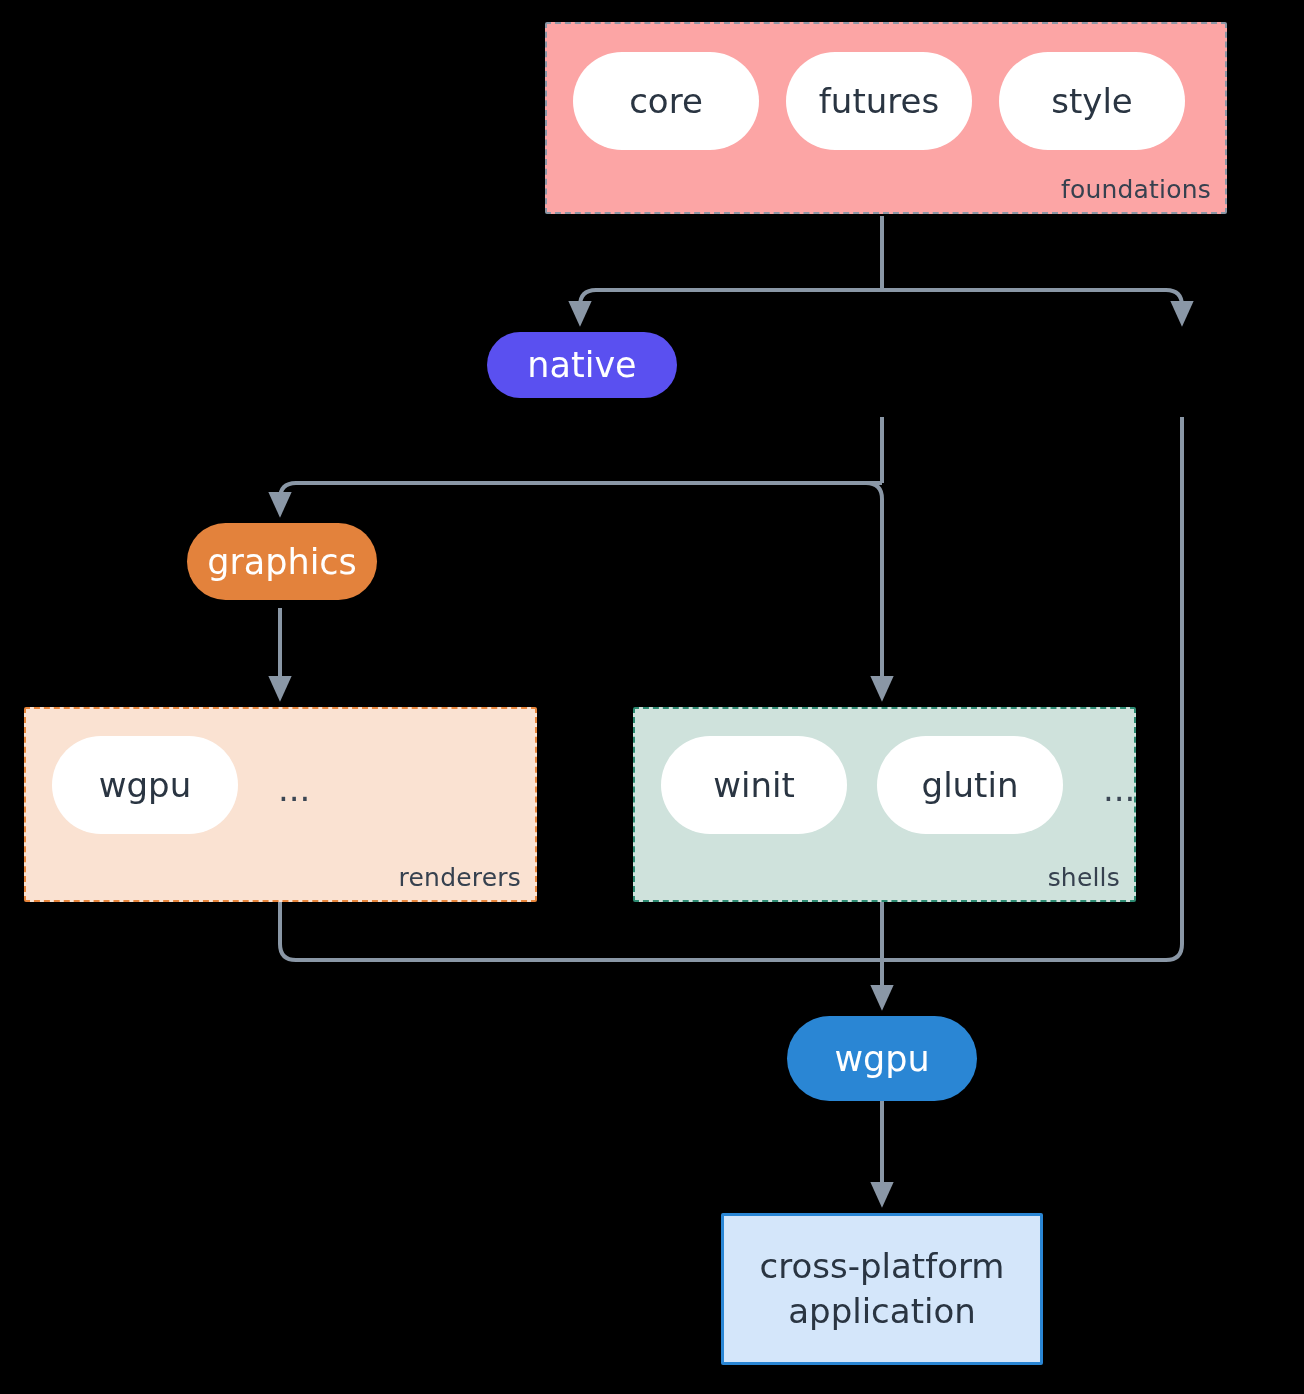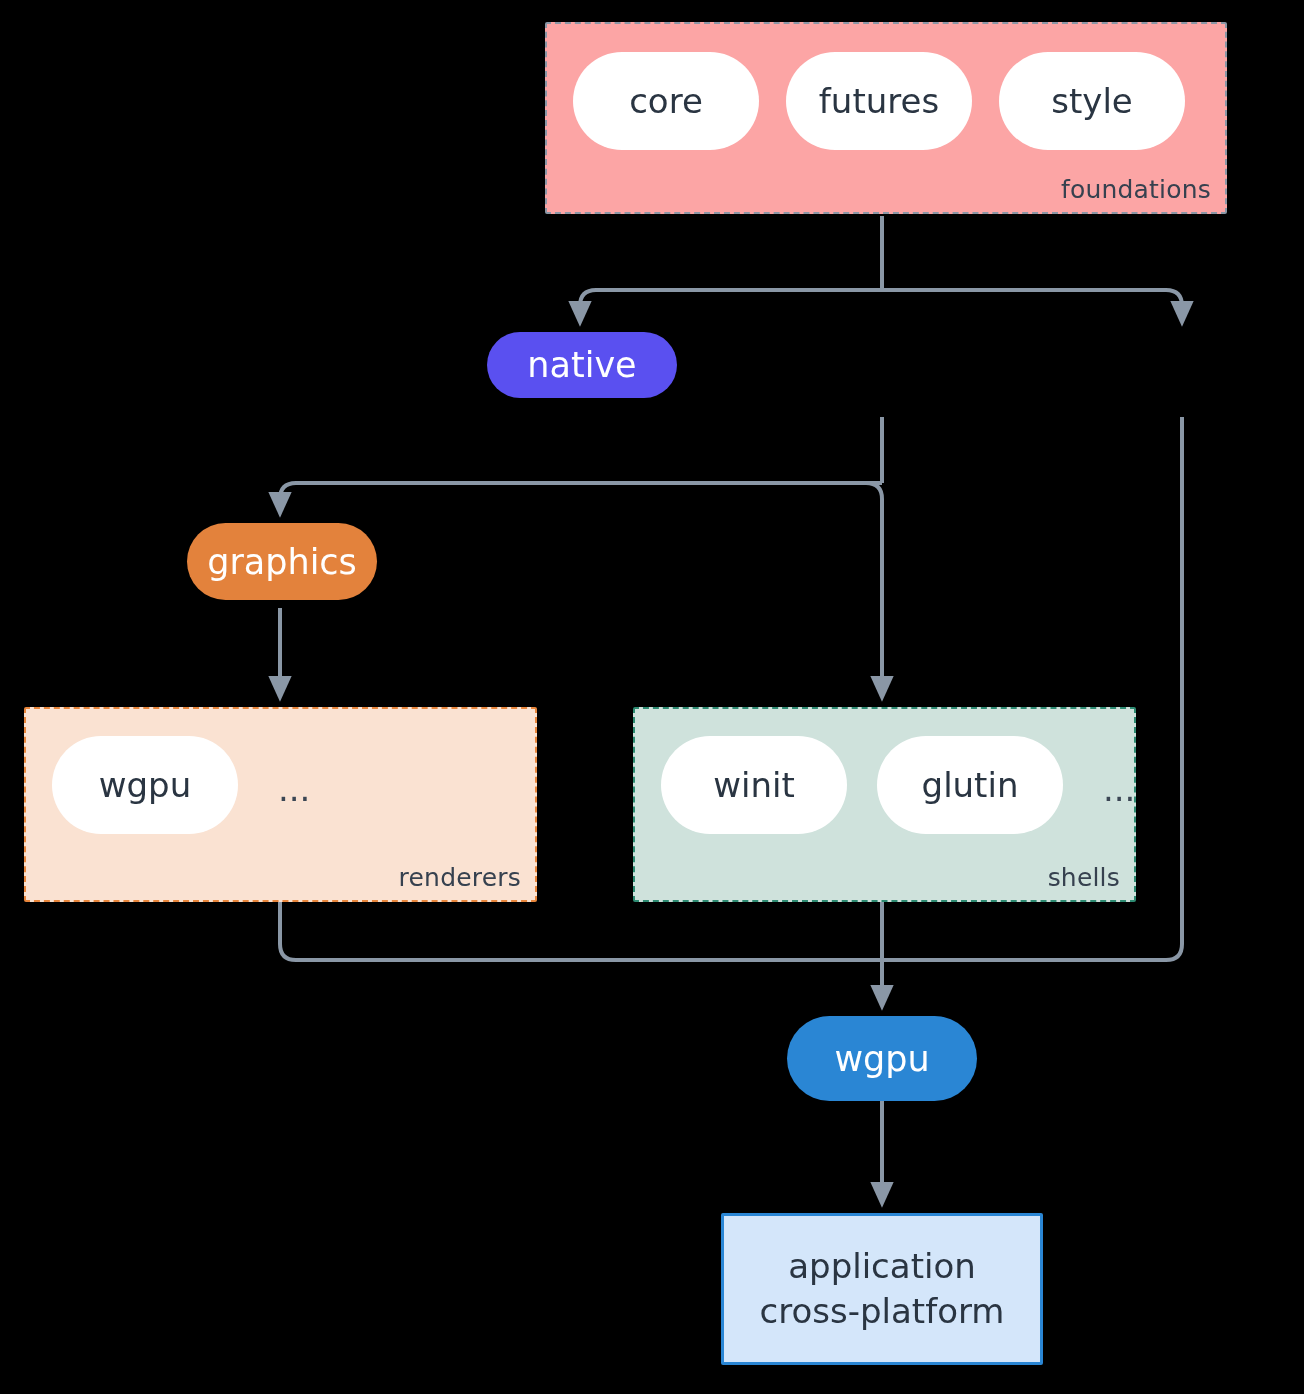--- a/index.html
+++ b/index.html
@@ -242,17 +242,17 @@
       <div class="ellipsis">...</div>
     </div>
     <div class="group-label">shells</div>
   </div>
 
   <div class="node node-iced">
     <span>wgpu</span>
   </div>
 
   <div class="rect-node">
+    <span>cross-platform</span>
     <span>application</span>
-    <span>cross-platform</span>
   </div>
 
 </div>
 
 </body></html>

